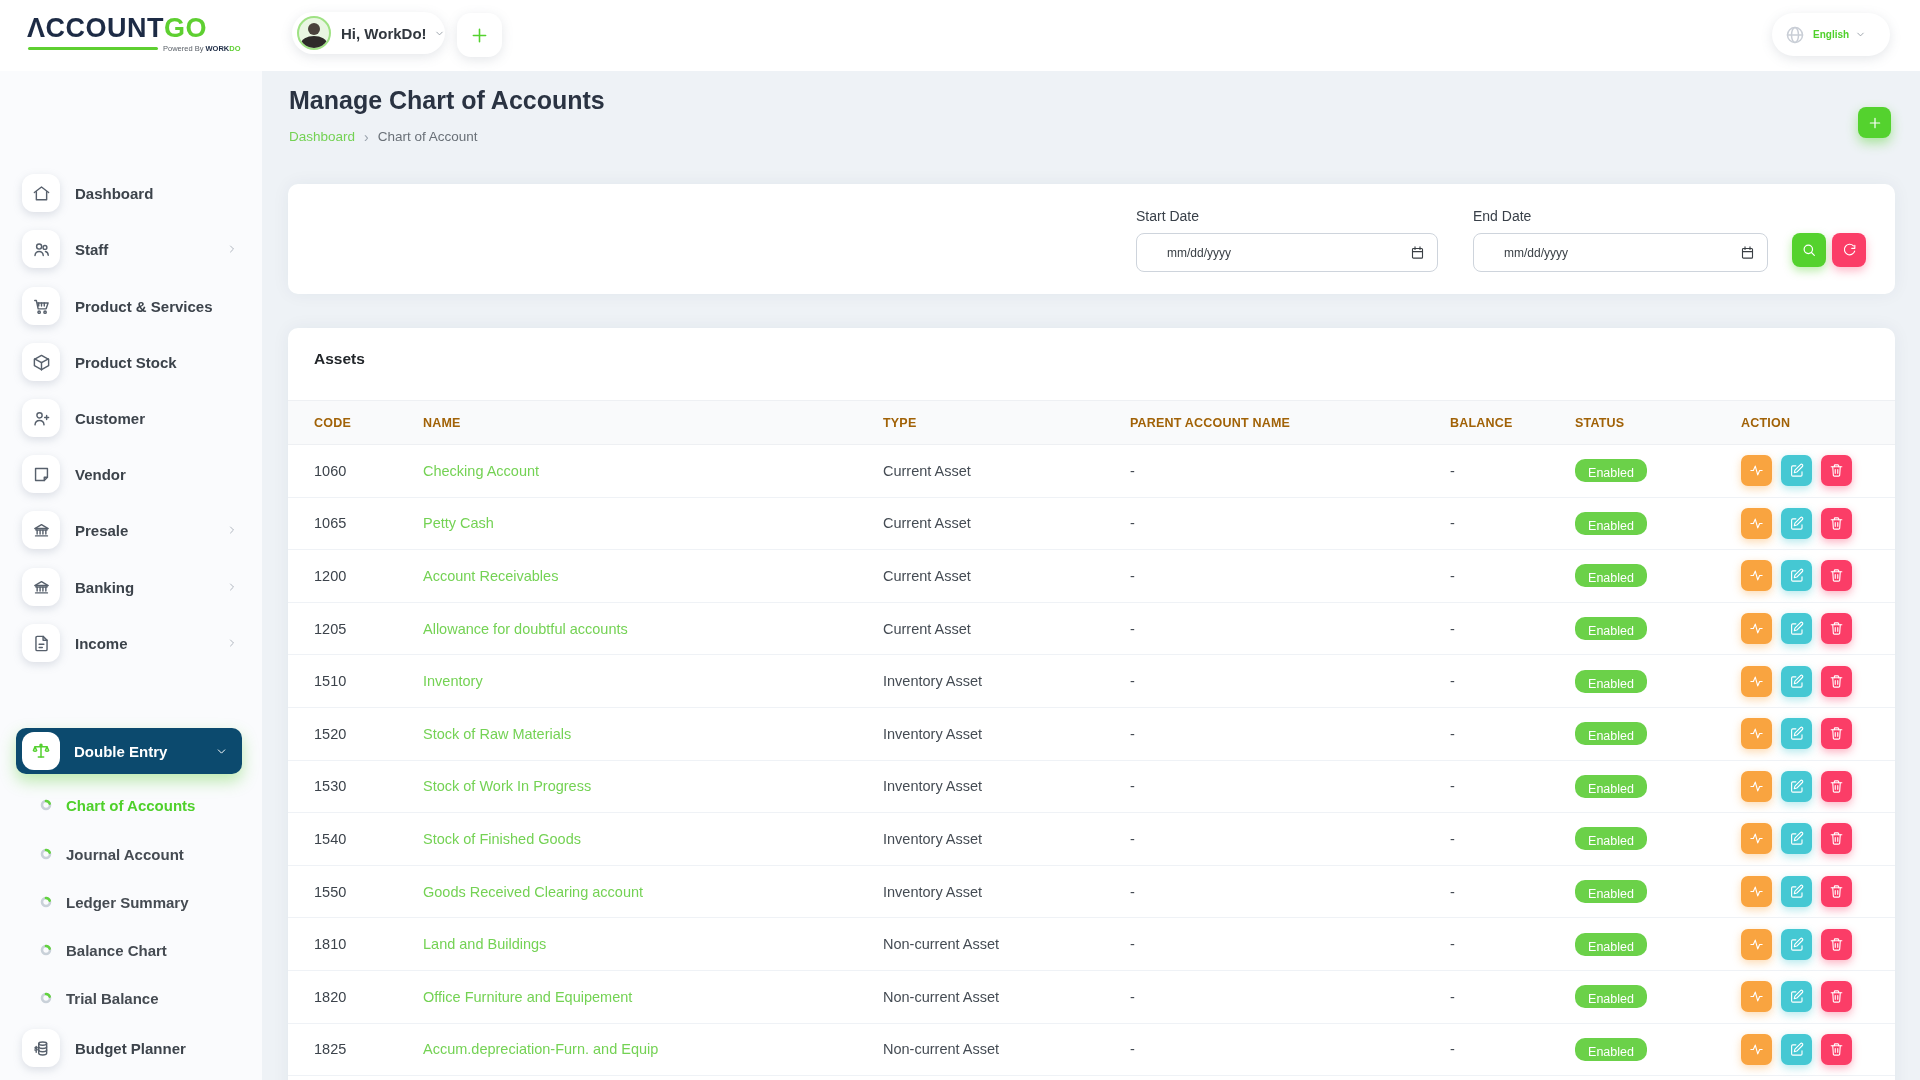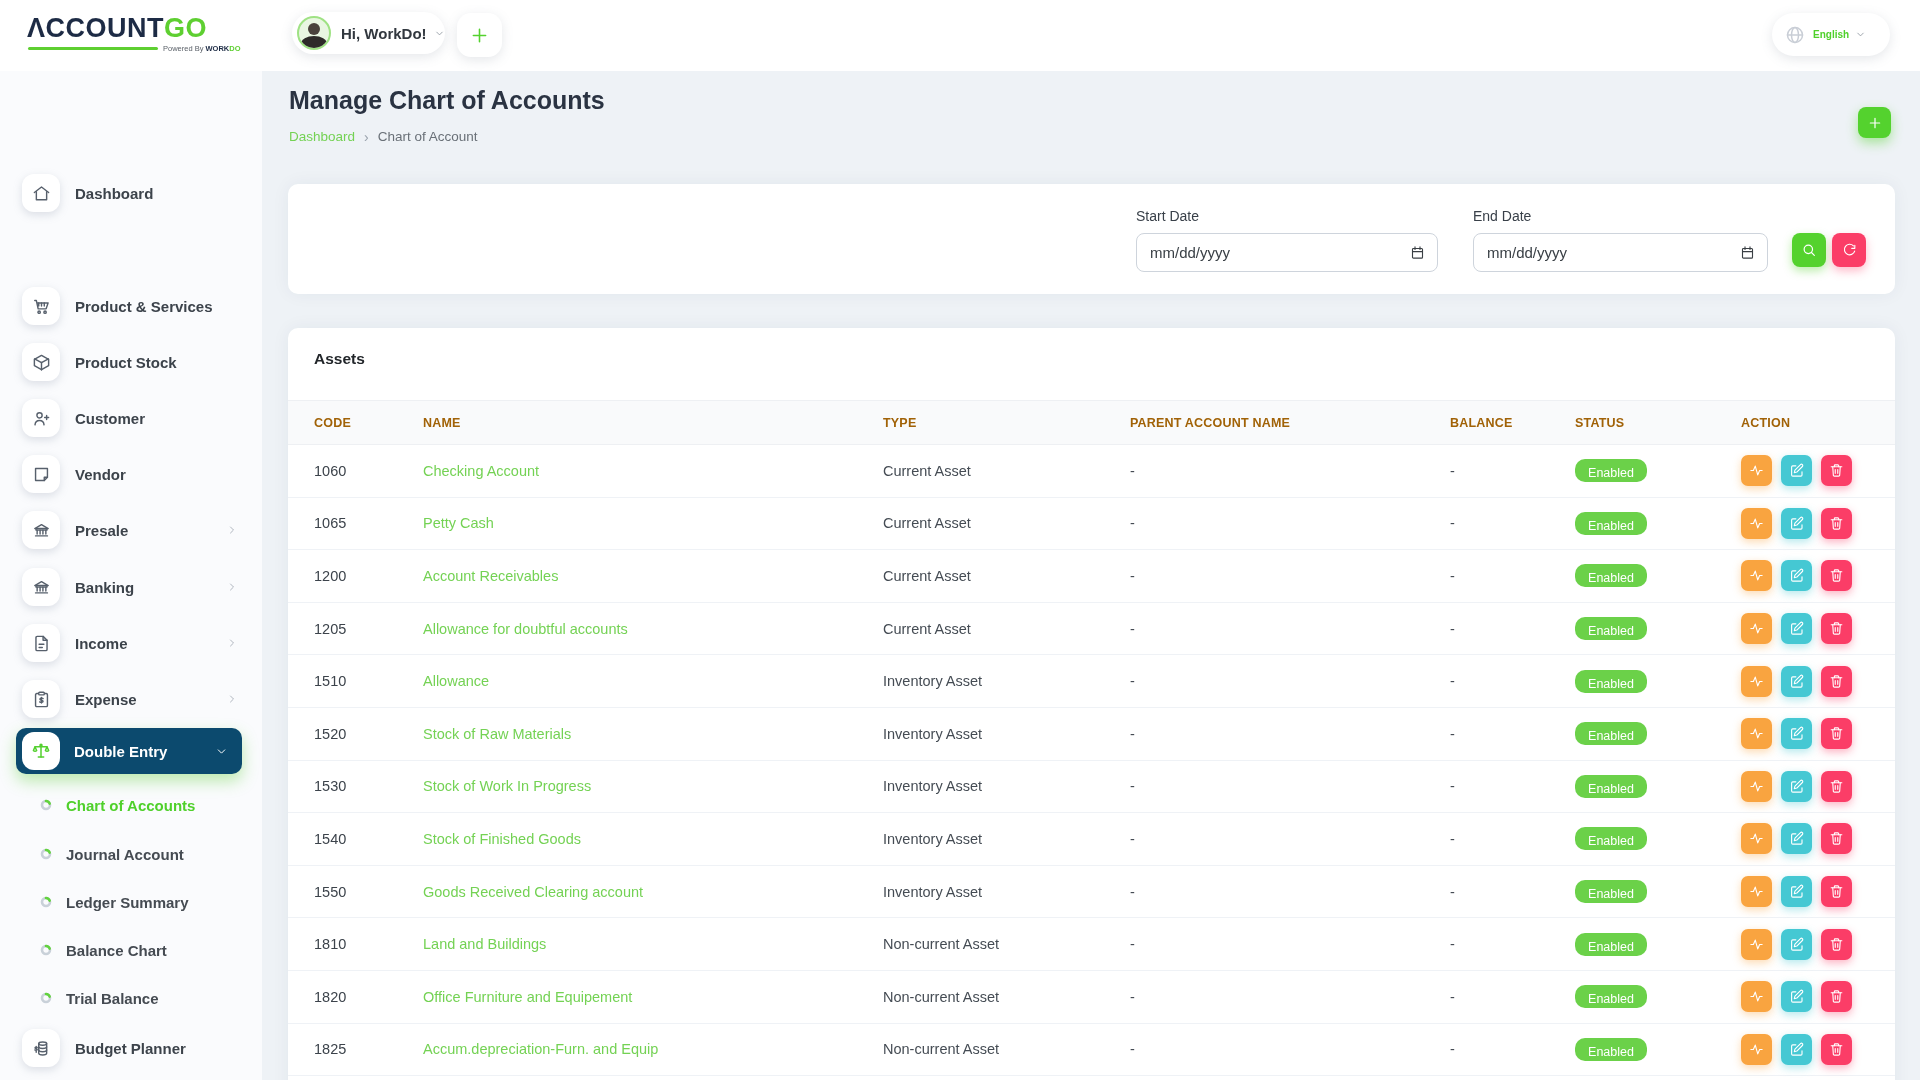--- a/index.html
+++ b/index.html
@@ -73,21 +73,21 @@
     box-shadow: 0 5px 12px rgba(84,210,46,.45); }
 
   
   .filter-card { position: absolute; left: 288px; top: 184px; width: 1607px; height: 110px; background: #fff;
     border-radius: 10px; box-shadow: 0 0 18px rgba(30,50,90,.06); }
   .f-label { position: absolute; top: 24px; font-size: 14px; font-weight: 500; color: #394049; }
   .f-label.start { left: 848px; } .f-label.end { left: 1185px; }
   .date-input { position: absolute; top: 49px; height: 39px; border: 1px solid #ced4dc; border-radius: 8px;
     display: flex; align-items: center; background: #fff; cursor: text; }
   .date-input.start { left: 848px; width: 302px; } .date-input.end { left: 1185px; width: 295px; }
-  .date-ph { margin-left: 13px; font-size: 15px; color: #3a4046; }
+  .date-ph { margin-left: 30px; font-size: 12px; color: #3a4046; }
   .cal { position: absolute; right: 12px; color: #3a3f44; }
   .f-btn { position: absolute; top: 49px; width: 34px; height: 34px; border: none; border-radius: 8px; color: #fff;
     display: flex; align-items: center; justify-content: center; cursor: pointer; }
   .f-btn.search { left: 1504px; background: #54d22e; box-shadow: 0 4px 10px rgba(84,210,46,.4); }
   .f-btn.reset  { left: 1544px; background: #fb3d67; box-shadow: 0 4px 10px rgba(251,61,103,.35); }
 
   
   .table-card { position: absolute; left: 288px; top: 328px; width: 1607px; height: 782px; background: #fff;
     border-radius: 10px; box-shadow: 0 0 18px rgba(30,50,90,.06); overflow: hidden; }
   .section-title { position: absolute; left: 26px; top: 22px; font-size: 15.5px; font-weight: 700; color: #22262a; }
@@ -164,20 +164,38 @@
       <svg width="19" height="19" viewBox="0 0 24 24">
           <g class="ic">
             <path d="M3 10.8 12 3.8l9 7"></path>
             <path d="M5.5 9.6V20h13V9.6"></path>
           </g>
         </svg>
     </span>
     <span class="nav-label">Dashboard</span>
   </div>
 
+  <div class="nav-item" style="top:159px">
+    <span class="tile">
+      <svg width="19" height="19" viewBox="0 0 24 24">
+          <g class="ic">
+            <circle cx="9" cy="8.3" r="3.2"></circle>
+            <path d="M3.8 19.5c.4-3.2 2.6-5 5.2-5s4.8 1.8 5.2 5"></path>
+            <circle cx="16.4" cy="9.4" r="2.4"></circle>
+            <path d="M17 14.6c2 .4 3.2 1.9 3.5 4.6"></path>
+          </g>
+        </svg>
+    </span>
+    <span class="nav-label">Staff</span>
+    <span class="chev">
+        <svg width="12" height="12" viewBox="0 0 24 24">
+          <path class="ic" stroke-width="2.4" d="M9 6l6 6-6 6"></path>
+        </svg>
+      </span>
+  </div>
 
   <div class="nav-item" style="top:216px">
     <span class="tile">
       <svg width="19" height="19" viewBox="0 0 24 24">
           <g class="ic">
             <path d="M3.5 4.5h2l2.3 10.5h10l2.5-7.5H6.3"></path>
             <path d="M8.5 7.5v4M12 7.5v4M15.5 7.5v4"></path>
             <circle cx="9" cy="19.2" r="1.5"></circle>
             <circle cx="16.5" cy="19.2" r="1.5"></circle>
           </g>
@@ -273,38 +291,20 @@
         </svg>
     </span>
     <span class="nav-label">Income</span>
     <span class="chev">
         <svg width="12" height="12" viewBox="0 0 24 24">
           <path class="ic" stroke-width="2.4" d="M9 6l6 6-6 6"></path>
         </svg>
       </span>
   </div>
 
-  <div class="nav-item" style="top:609px">
-    <span class="tile">
-      <svg width="19" height="19" viewBox="0 0 24 24">
-          <g class="ic">
-            <path d="M16 4.5h2a1.5 1.5 0 0 1 1.5 1.5v13.5A1.5 1.5 0 0 1 18 21H6a1.5 1.5 0 0 1-1.5-1.5V6A1.5 1.5 0 0 1 6 4.5h2"></path>
-            <rect x="8.5" y="2.8" width="7" height="3.4" rx="1"></rect>
-            <path d="M12 9.5v7"></path>
-            <path d="M14 10.8c-1-.8-4-.7-4 .9s4 .9 4 2.6-3.2 1.6-4.2.7"></path>
-          </g>
-        </svg>
-    </span>
-    <span class="nav-label">Expense</span>
-    <span class="chev">
-        <svg width="12" height="12" viewBox="0 0 24 24">
-          <path class="ic" stroke-width="2.4" d="M9 6l6 6-6 6"></path>
-        </svg>
-      </span>
-  </div>
 
   <div class="active-bar">
     <span class="tile">
       <svg width="20" height="20" viewBox="0 0 24 24">
           <g class="ic">
             <path d="M12 5v14.3"></path>
             <path d="M8.8 19.3h6.4"></path>
             <path d="M4.8 7h14.4"></path>
             <circle cx="12" cy="5" r="1.2"></circle>
             <path d="M4.8 7 2.9 11.4a2.4 2.4 0 0 0 3.9 0L4.8 7z"></path>
@@ -584,21 +584,21 @@
                 <path d="M6 6l.9 13.2A1.8 1.8 0 0 0 8.7 21h6.6a1.8 1.8 0 0 0 1.8-1.8L18 6"></path>
                 <path d="M10 10.5v6M14 10.5v6"></path>
               </g>
             </svg>
           </button>
         </span>
       </div>
 
       <div class="trow grid-cols">
         <span class="cell-code">1510</span>
-        <span><a class="name-link">Allowance</a></span>
+        <span><a class="name-link">Inventory</a></span>
         <span>Inventory Asset</span>
         <span>-</span>
         <span>-</span>
         <span><span class="badge">Enabled</span></span>
         <span class="cell-action">
           <button class="abtn orange">
             <svg width="15" height="15" viewBox="0 0 24 24">
               <path class="ic" stroke-width="2.2" d="M3 12h4l3-7 4 14 3-7h4"></path>
             </svg>
           </button>

